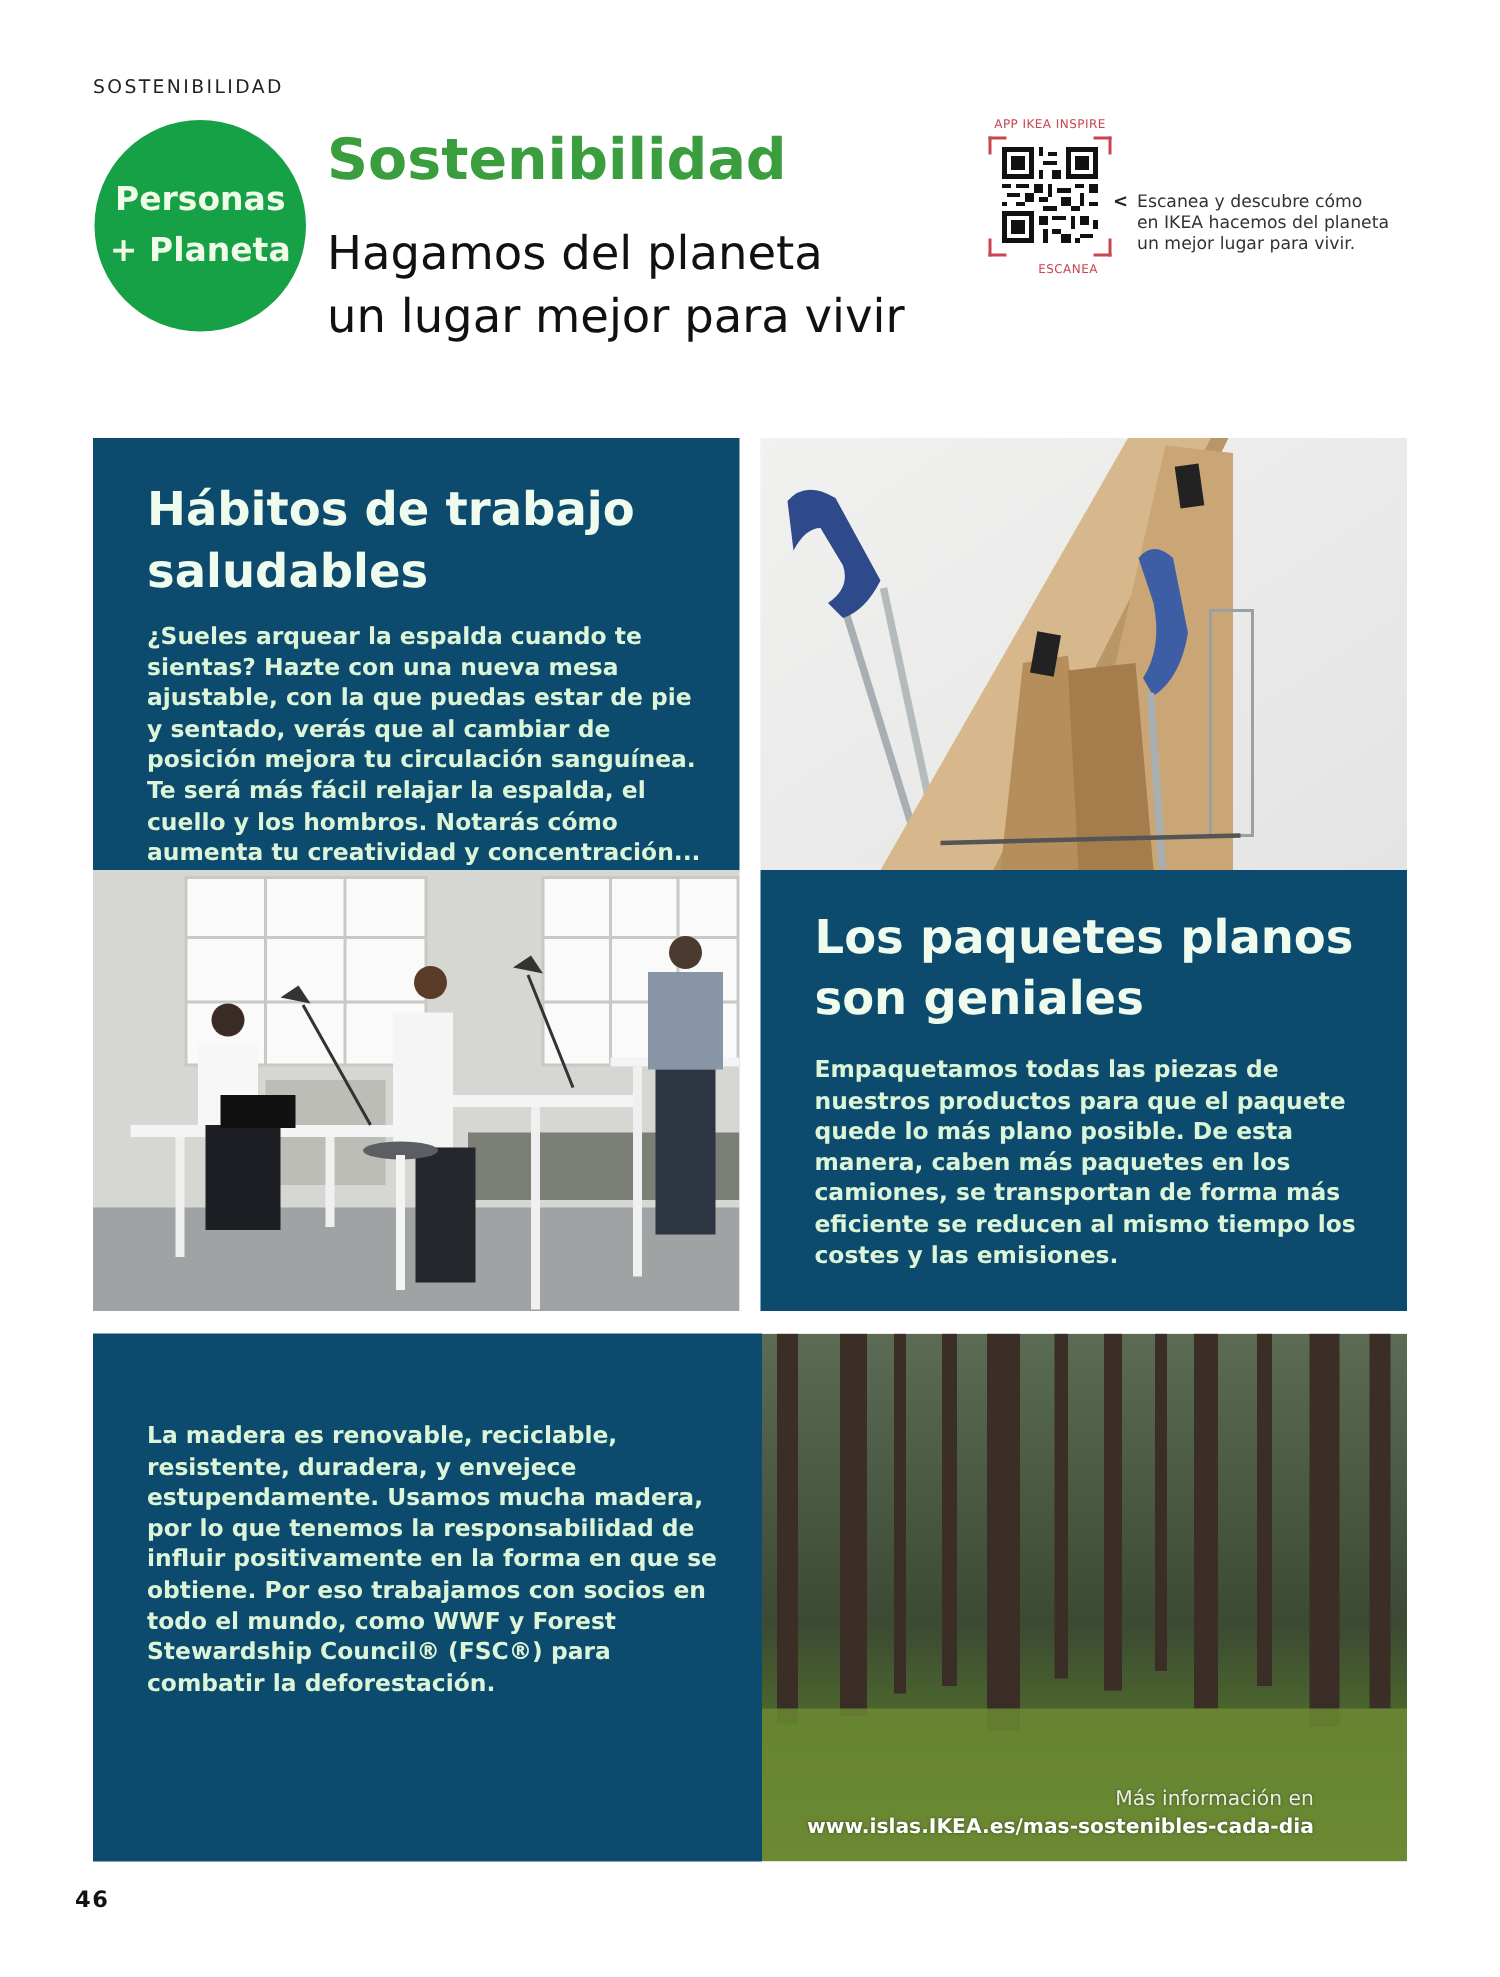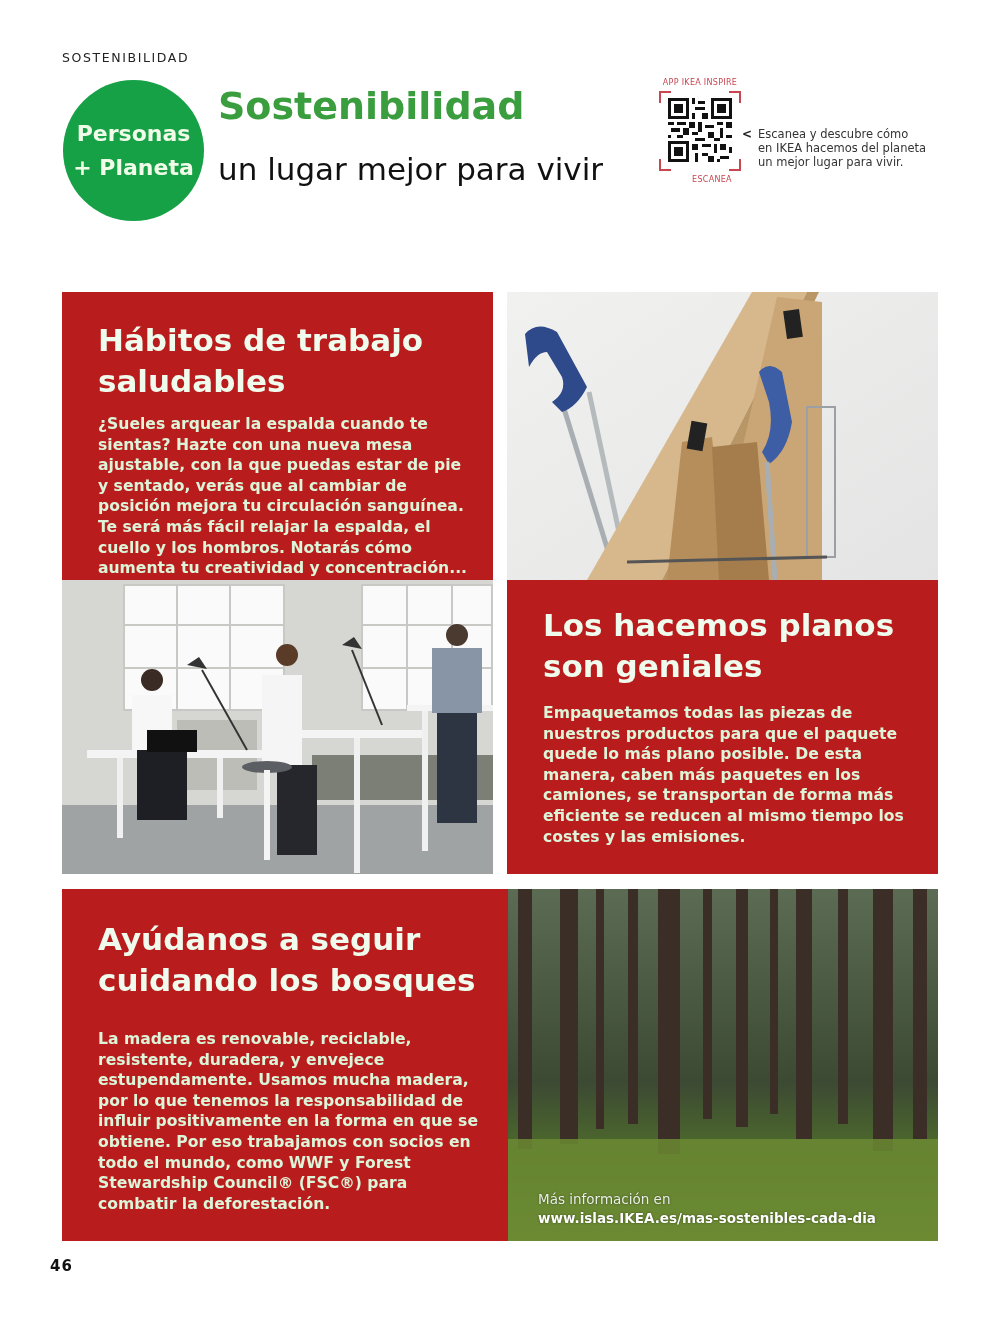--- a/index.html
+++ b/index.html
@@ -10,41 +10,42 @@
     .title { left: 218px; top: 84px; font-size: 38px; font-weight: bold; color: #3a9e3e; }
     .subtitle { left: 218px; top: 148px; font-size: 31px; line-height: 42px; color: #111; }
     .qr-wrap { left: 656px; top: 78px; width: 88px; height: 106px; }
     .qr-top { position:absolute; top:0; left:0; width:88px; text-align:center; font-size:8px; color:#c8464f; letter-spacing:0.3px; }
     .qr-bottom { position:absolute; bottom:0; left:12px; width:88px; text-align:center; font-size:8px; color:#c8464f; letter-spacing:0.3px; }
     .qr-frame { position:absolute; top:13px; left:3px; width:82px; height:80px; }
     .corner { position:absolute; width:12px; height:12px; border-color:#c8464f; border-style:solid; }
     .qr-code { position:absolute; top:6px; left:9px; width:64px; height:66px; }
     .qr-arrow { left: 742px; top: 127px; font-size: 12px; color: #222; font-weight: bold; }
     .qr-text { left: 758px; top: 127px; font-size: 11.5px; line-height: 14px; color: #333; width: 180px; }
-    .green { background: #b91c1c; color: #e6f8e2; }
+    .green { background: #0c4a6e; color: #e6f8e2; }
     .box { padding: 0 20px 0 36px; }
     .box h2 { font-size: 31px; line-height: 41px; font-weight: bold; color: #effbec; }
     .box p { font-size: 15.6px; line-height: 20.6px; color: #dcf5d8; font-weight: bold; }
     .photo { overflow: hidden; }
     .page-num { left: 50px; top: 1257px; font-size: 15px; font-weight: bold; color: #111; letter-spacing: 1px; }
-    .forest-caption { left: 538px; top: 1190px; font-size: 13.5px; line-height: 19px; color: #e9efe5; text-shadow: 0 0 2px rgba(0,0,0,0.5); }
+    .forest-caption { left: 538px; top: 1190px; font-size: 13.5px; line-height: 19px; color: #e9efe5; text-shadow: 0 0 2px rgba(0,0,0,0.5); text-align: right; }
     .forest-caption .url { font-weight: bold; color: #ffffff; }
   </style>
 </head>
 <body>
 
 <div class="abs section-label">SOSTENIBILIDAD</div>
 
 <div class="abs circle">
   <span>Personas</span>
   <span>+ Planeta</span>
 </div>
 
 <h1 class="abs title">Sostenibilidad</h1>
 <div class="abs subtitle">
+  <div>Hagamos del planeta</div>
   <div>un lugar mejor para vivir</div>
 </div>
 
 <div class="abs qr-wrap">
   <div class="qr-top">APP IKEA INSPIRE</div>
   <div class="qr-frame">
     <div class="corner" style="top:0;left:0;border-width:2px 0 0 2px;"></div>
     <div class="corner" style="top:0;right:0;border-width:2px 2px 0 0;"></div>
     <div class="corner" style="bottom:0;left:0;border-width:0 0 2px 2px;"></div>
     <div class="corner" style="bottom:0;right:0;border-width:0 2px 2px 0;"></div>
@@ -188,31 +189,27 @@
 
     <line x1="140" y1="90" x2="185" y2="170" stroke="#333" stroke-width="2"></line>
     <path d="M125 85 l12 -8 l8 12 z" fill="#333"></path>
     <line x1="290" y1="70" x2="320" y2="145" stroke="#333" stroke-width="2"></line>
     <path d="M280 65 l12 -8 l8 12 z" fill="#333"></path>
   </svg>
 </div>
 
 <div class="abs green box" style="left:507px;top:580px;width:431px;height:294px;padding-top:25px;">
   <h2>
-    <div>Los hacemos planos</div>
+    <div>Los paquetes planos</div>
     <div>son geniales</div>
   </h2>
   <p style="margin-top:16px;">Empaquetamos todas las piezas de nuestros productos para que el paquete quede lo más plano posible. De esta manera, caben más paquetes en los camiones, se transportan de forma más eficiente se reducen al mismo tiempo los costes y las emisiones.</p>
 </div>
 
 <div class="abs green box" style="left:62px;top:889px;width:446px;height:352px;padding-top:30px;">
-  <h2>
-    <div>Ayúdanos a seguir</div>
-    <div>cuidando los bosques</div>
-  </h2>
   <p style="margin-top:28px;">La madera es renovable, reciclable, resistente, duradera, y envejece estupendamente. Usamos mucha madera, por lo que tenemos la responsabilidad de influir positivamente en la forma en que se obtiene. Por eso trabajamos con socios en todo el mundo, como WWF y Forest Stewardship Council® (FSC®) para combatir la deforestación.</p>
 </div>
 
 <div class="abs photo" style="left:508px;top:889px;width:430px;height:352px;">
   <svg width="430" height="352" viewBox="0 0 430 352">
     <defs>
       <linearGradient id="fbg" x1="0" y1="0" x2="0" y2="1">
         <stop offset="0" stop-color="#5c6b54"></stop>
           <stop offset="0.55" stop-color="#3c4a33"></stop>
           <stop offset="0.75" stop-color="#4e6b2c"></stop>

